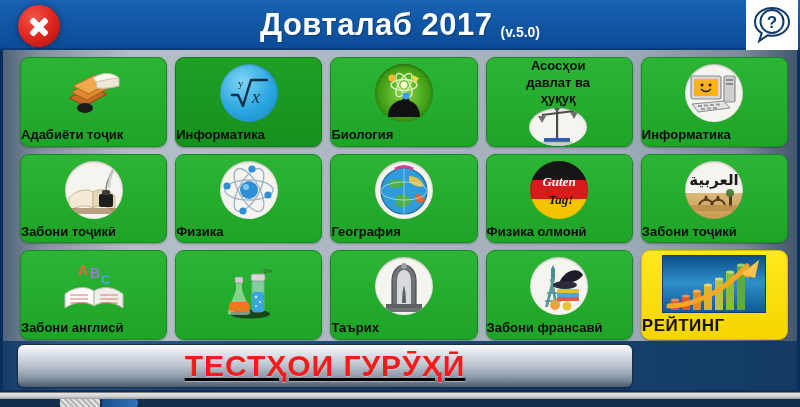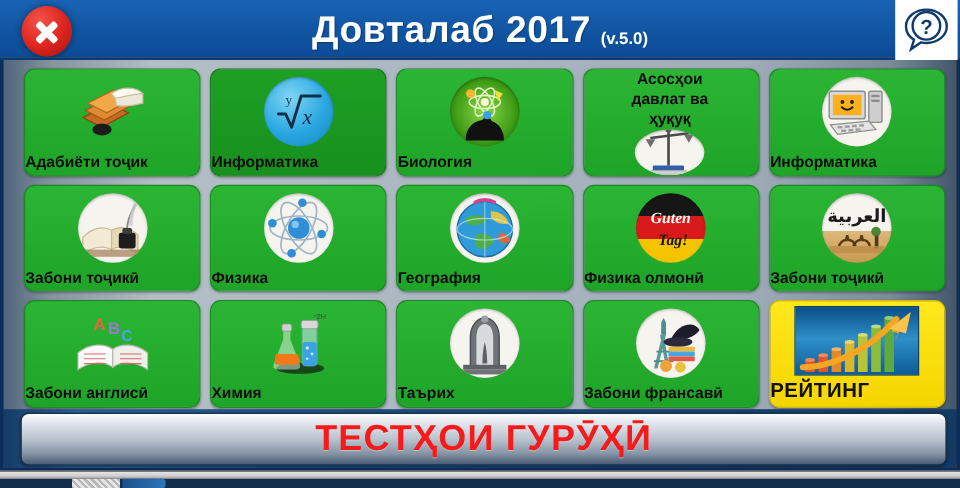--- a/index.html
+++ b/index.html
@@ -160,27 +160,28 @@
   #bottombar {
     position: absolute; left: 0; top: 341px;
     width: 800px; height: 51px;
     background: linear-gradient(to right, #163c68 0%, #2a5c90 8%, #1d4d7e 30%, #123a63 100%);
     border-left: 3px solid #0b2d5c;
     border-right: 3px solid #0b2d5c;
     border-bottom: 2px solid #0b2d5c;
   }
   #group-test-btn {
     position: absolute; left: 14px; top: 3px;
-    width: 772px; height: 44px;
+    width: 616px; height: 44px;
     border: 1px solid #1b2f45;
     border-radius: 7px;
     background: linear-gradient(to bottom, #fbfcfd 0%, #e1e6ec 18%, #b9c3ce 50%, #8795a6 78%, #4a5c72 100%);
     display: flex; align-items: center; justify-content: center;
     cursor: pointer;
     box-shadow: 0 1px 2px rgba(0,0,0,.4);
+    text-decoration: underline;
   }
   #group-test-btn .txt {
     font-size: 30px; font-weight: bold; color: #f61b1b;
     letter-spacing: 1px;
     text-shadow: 0 1px 0 rgba(255,255,255,.35);
   }
 
   
   #taskbar {
     position: absolute; left: 0; top: 392px;
@@ -441,21 +442,20 @@
             <rect x="33" y="8" width="14" height="7" rx="2" fill="#d8d8d8" stroke="#9a9a9a" stroke-width=".8"></rect>
             <path d="M43 4 l4 0" stroke="#666" stroke-width="1.2"></path>
             <text x="46" y="7" font-family="Liberation Sans, sans-serif" font-size="6" fill="#444">2H</text>
             <g fill="#bfe6fb">
                 <circle cx="38" cy="31" r="1.4"></circle>
                 <circle cx="42" cy="36" r="1.2"></circle>
                 <circle cx="38" cy="40" r="1.1"></circle>
               </g>
           </svg>
         </div>
-        <div class="label">Химия</div>
       </div>
 
       <div class="subject">
         <div class="art">
           <div class="disc-icon plain">
             <svg width="56" height="54" viewBox="0 0 56 54">
               <path d="M16 46 L16 22 C16 12 22 6 28 6 C34 6 40 12 40 22 L40 46 Z" fill="#6f7276" stroke="#4c4f53" stroke-width="1.2"></path>
               <path d="M21 46 L21 23 C21 15 24 11 28 11 C32 11 35 15 35 23 L35 46 Z" fill="#d9dade"></path>
               <path d="M26 44 C26 36 27 30 28 26 C29 30 30 36 30 44 Z" fill="#5d6064"></path>
               <rect x="10" y="45" width="36" height="4" fill="#5d6064"></rect>

